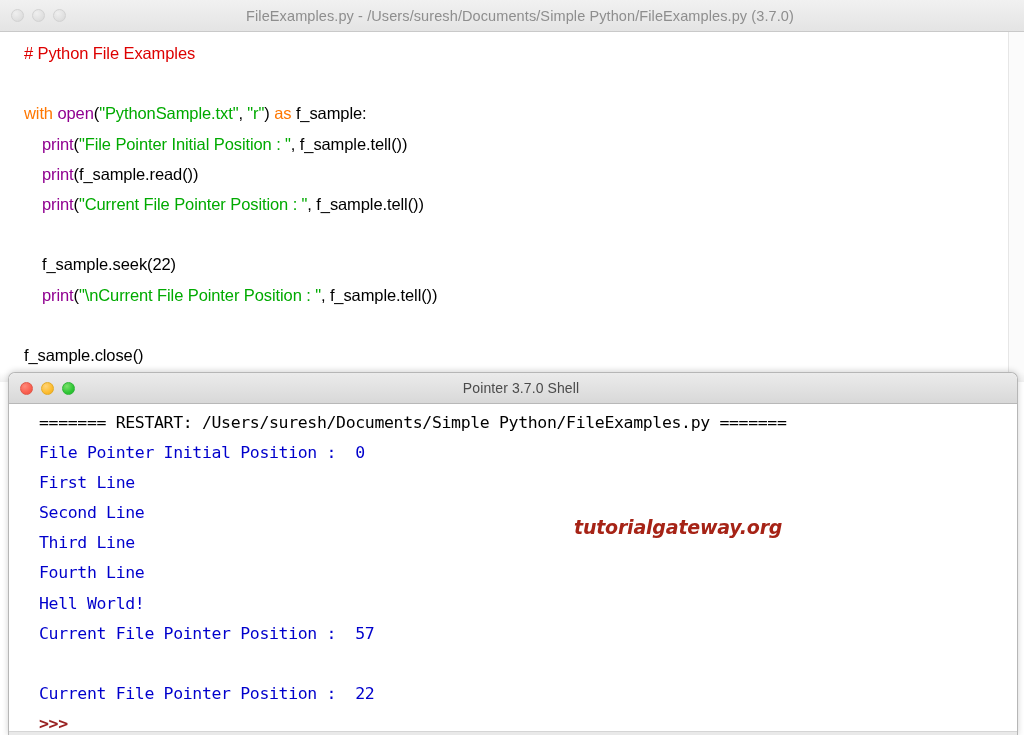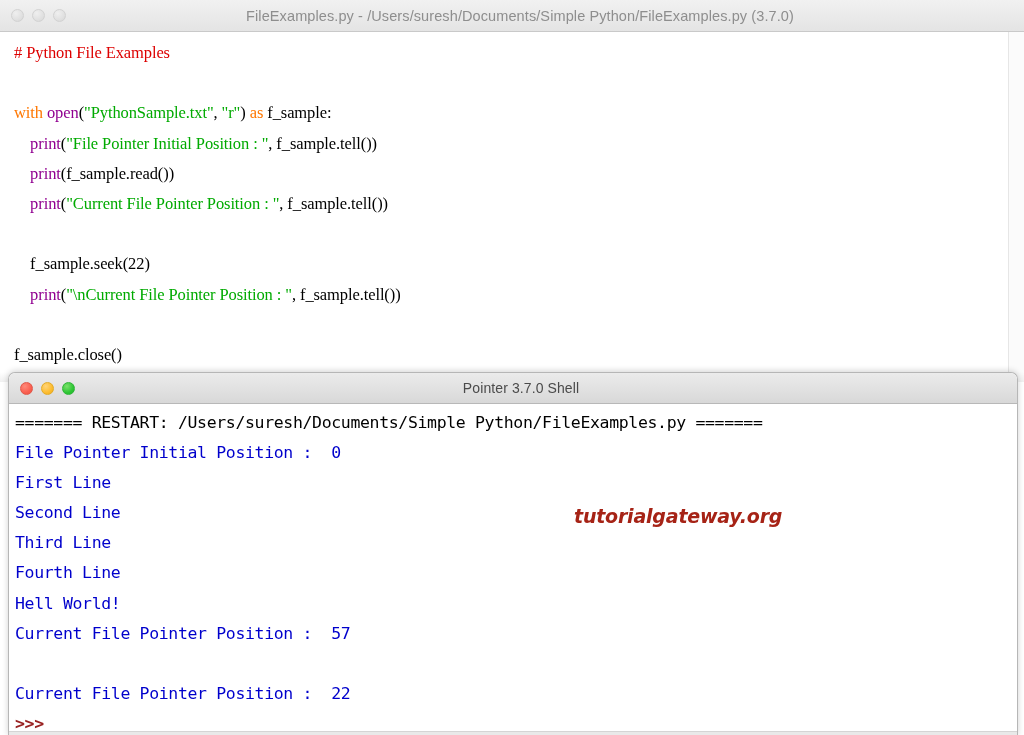--- a/index.html
+++ b/index.html
@@ -91,22 +91,22 @@
 
   .code-area {
     position: relative;
     background: #ffffff;
     height: 350px;
     overflow: hidden;
   }
 
   pre.code {
     margin: 0;
-    padding: 6px 0 0 14px;
-    font-family: Liberation Serif, serif;
+    padding: 6px 0 0 24px;
+    font-family: Liberation Sans, sans-serif;
     font-size: 16.5px;
     line-height: 30.2px;
     color: #000000;
     white-space: pre;
     letter-spacing: -0.1px;
   }
 
   .tok-comment { color: #dd0000; }
   .tok-keyword { color: #ff7700; }
   .tok-builtin { color: #900090; }
@@ -155,40 +155,41 @@
     border-radius: 6px 6px 0 0;
     display: flex;
     align-items: center;
   }
 
   .shell-body {
     position: relative;
     background: #ffffff;
     height: 332px;
     overflow: hidden;
+    padding-left: 24px;
   }
 
   pre.shell-out {
     margin: 0;
     padding: 4px 0 0 6px;
     font-family: "DejaVu Sans Mono", monospace;
     font-size: 16.5px;
     line-height: 30.1px;
     white-space: pre;
     color: #000000;
     letter-spacing: -0.35px;
   }
   .sh-restart { color: #000000; }
   .sh-output  { color: #0000cc; }
   .sh-prompt  { color: #992222; font-weight: bold; }
 
   .watermark {
     position: absolute;
     left: 574px;
-    top: 505px;
+    top: 516px;
     font-family: "DejaVu Sans", sans-serif;
     font-size: 19px;
     font-weight: bold;
     font-style: italic;
     color: #a62316;
     letter-spacing: -0.2px;
     white-space: nowrap;
   }
 
   .shell-bottom-edge {

